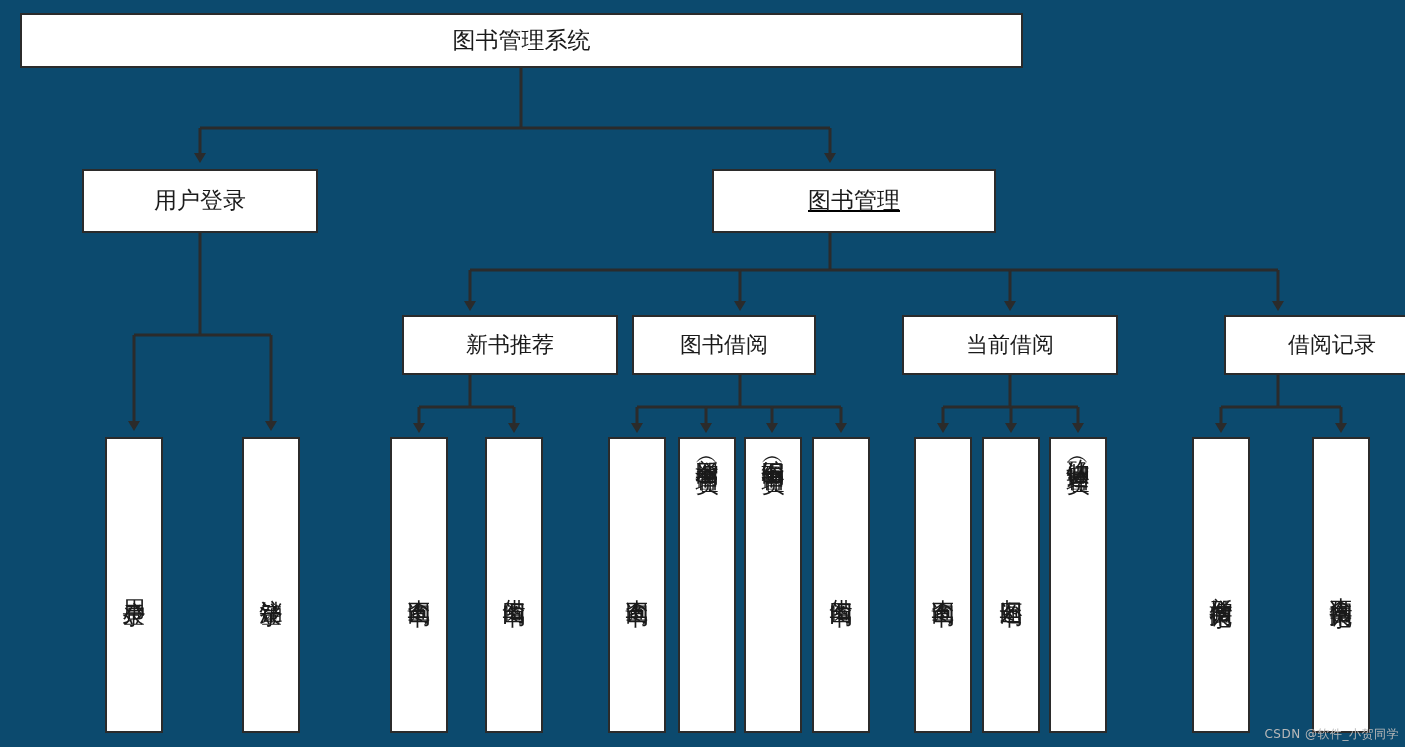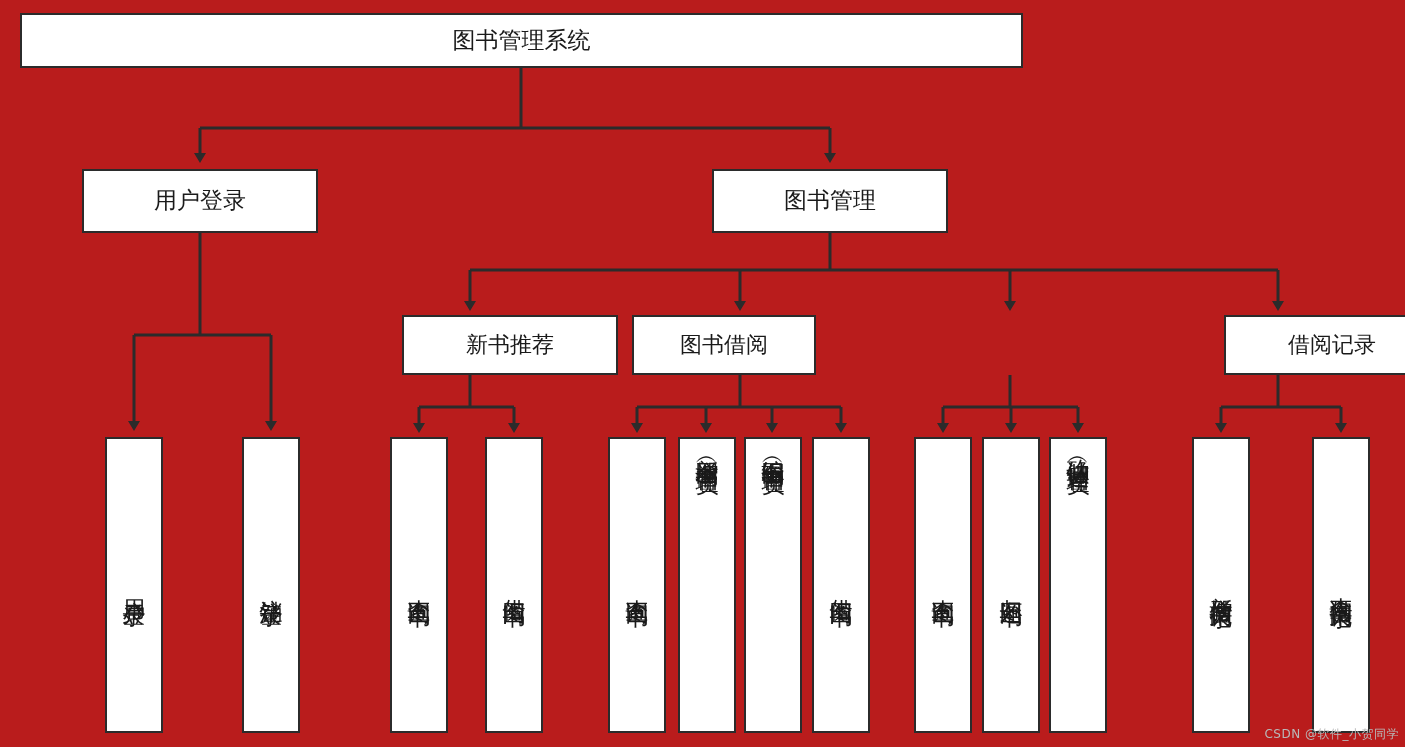--- a/index.html
+++ b/index.html
@@ -10,21 +10,21 @@
   body {
     width: 1405px;
     height: 747px;
     font-family: "DejaVu Sans", "Liberation Sans", sans-serif;
     overflow: hidden;
   }
   #diagram-root {
     position: relative;
     width: 1405px;
     height: 747px;
-    background: #b91c1c;
+    background: #0c4a6e;
   }
   svg.edges {
     position: absolute;
     left: 0;
     top: 0;
     width: 1405px;
     height: 747px;
     pointer-events: none;
   }
   .node {
@@ -130,30 +130,33 @@
     </g>
   </svg>
 
   <div class="node node-root" style="left:20px; top:13px; width:1003px; height:55px;">
     <span class="node-label">图书管理系统</span>
   </div>
 
   <div class="node node-l2" style="left:82px; top:169px; width:236px; height:64px;">
     <span class="node-label">用户登录</span>
   </div>
-  <div class="node node-l2" style="left:712px; top:169px; width:236px; height:64px;">
+  <div class="node node-l2" style="left:712px; top:169px; width:284px; height:64px;text-decoration:underline;">
     <span class="node-label">图书管理</span>
   </div>
 
   <div class="node node-l3" style="left:362px; top:315px; width:216px; height:60px;margin-left:40px;">
     <span class="node-label">新书推荐</span>
   </div>
   <div class="node node-l3" style="left:632px; top:315px; width:184px; height:60px;">
     <span class="node-label">图书借阅</span>
   </div>
+  <div class="node node-l3" style="left:902px; top:315px; width:216px; height:60px;">
+    <span class="node-label">当前借阅</span>
+  </div>
   <div class="node node-l3" style="left:1224px; top:315px; width:216px; height:60px;">
     <span class="node-label">借阅记录</span>
   </div>
 
   <div class="node node-leaf leaf-mid" style="left:105px; top:437px; width:58px; height:296px;">
     <span class="node-label">用户登录</span>
   </div>
   <div class="node node-leaf leaf-mid" style="left:242px; top:437px; width:58px; height:296px;">
     <span class="node-label">注销登录</span>
   </div>

